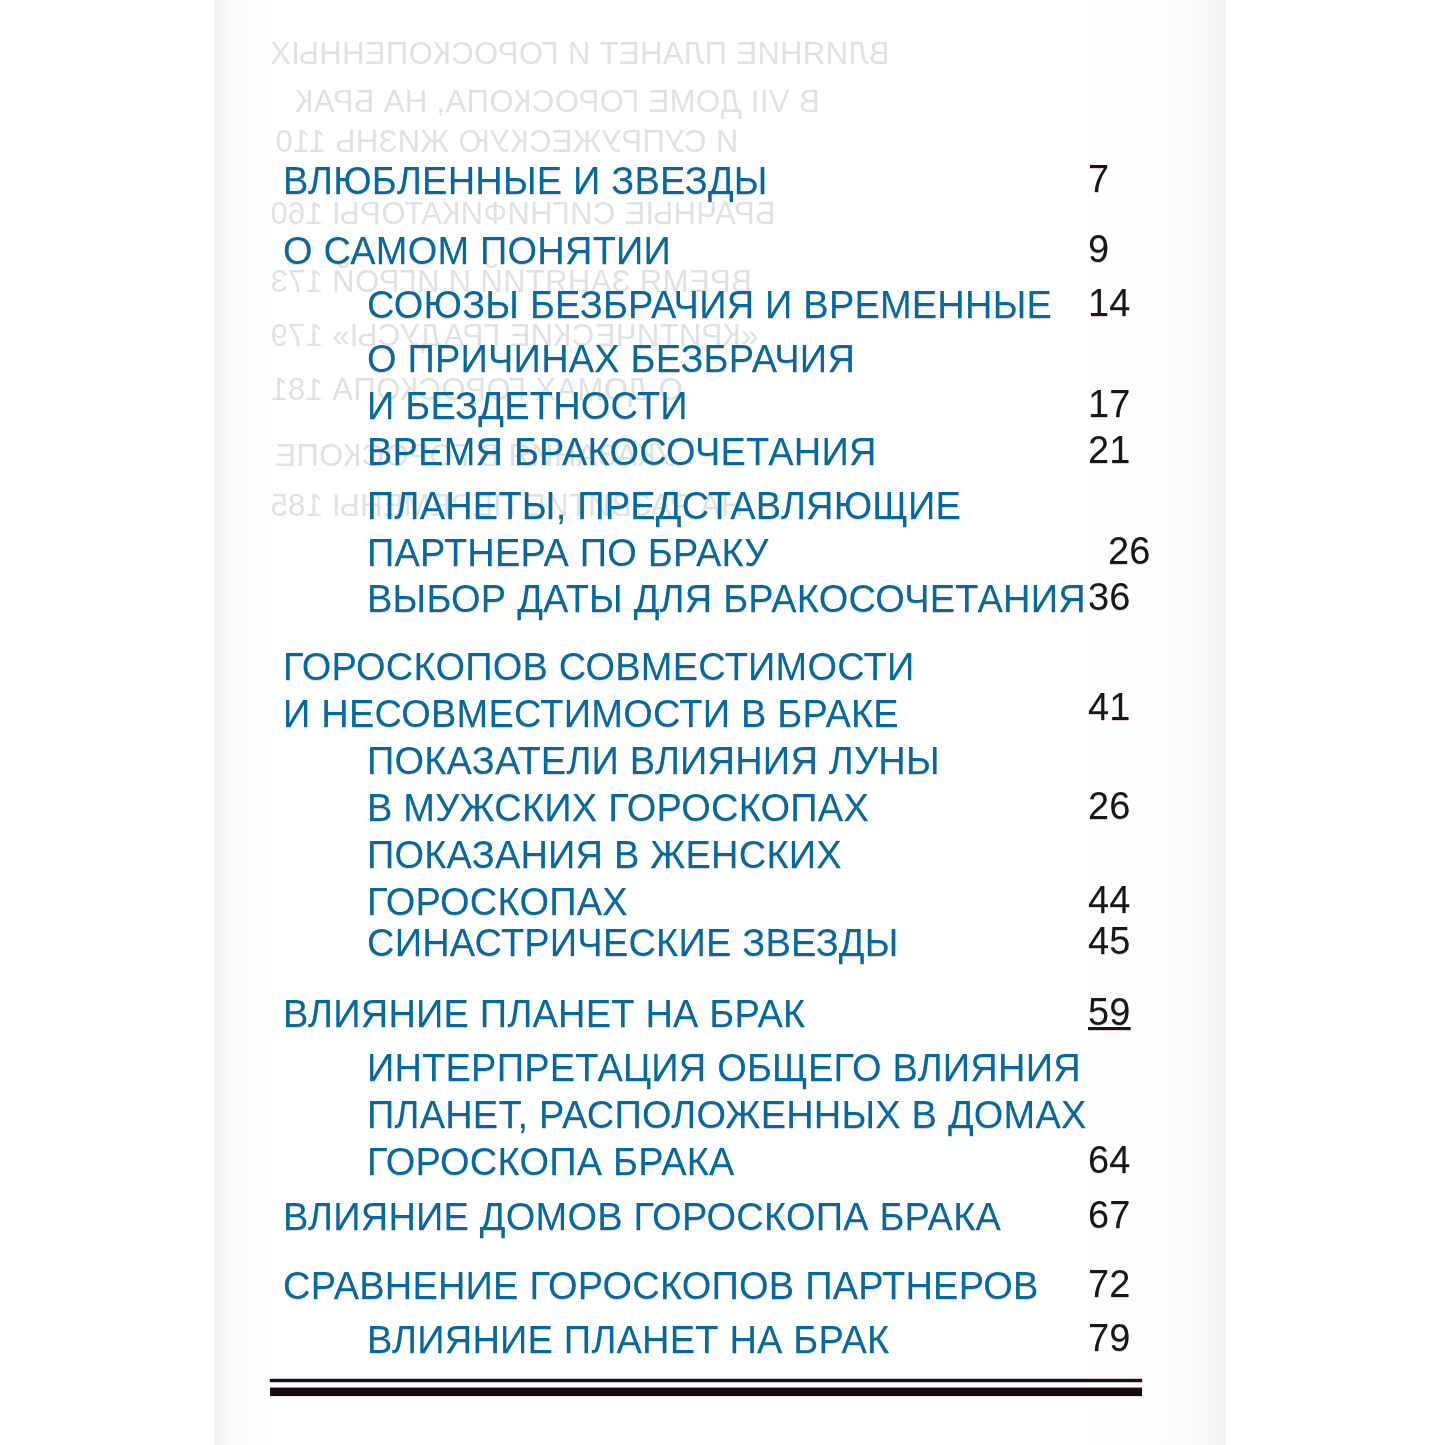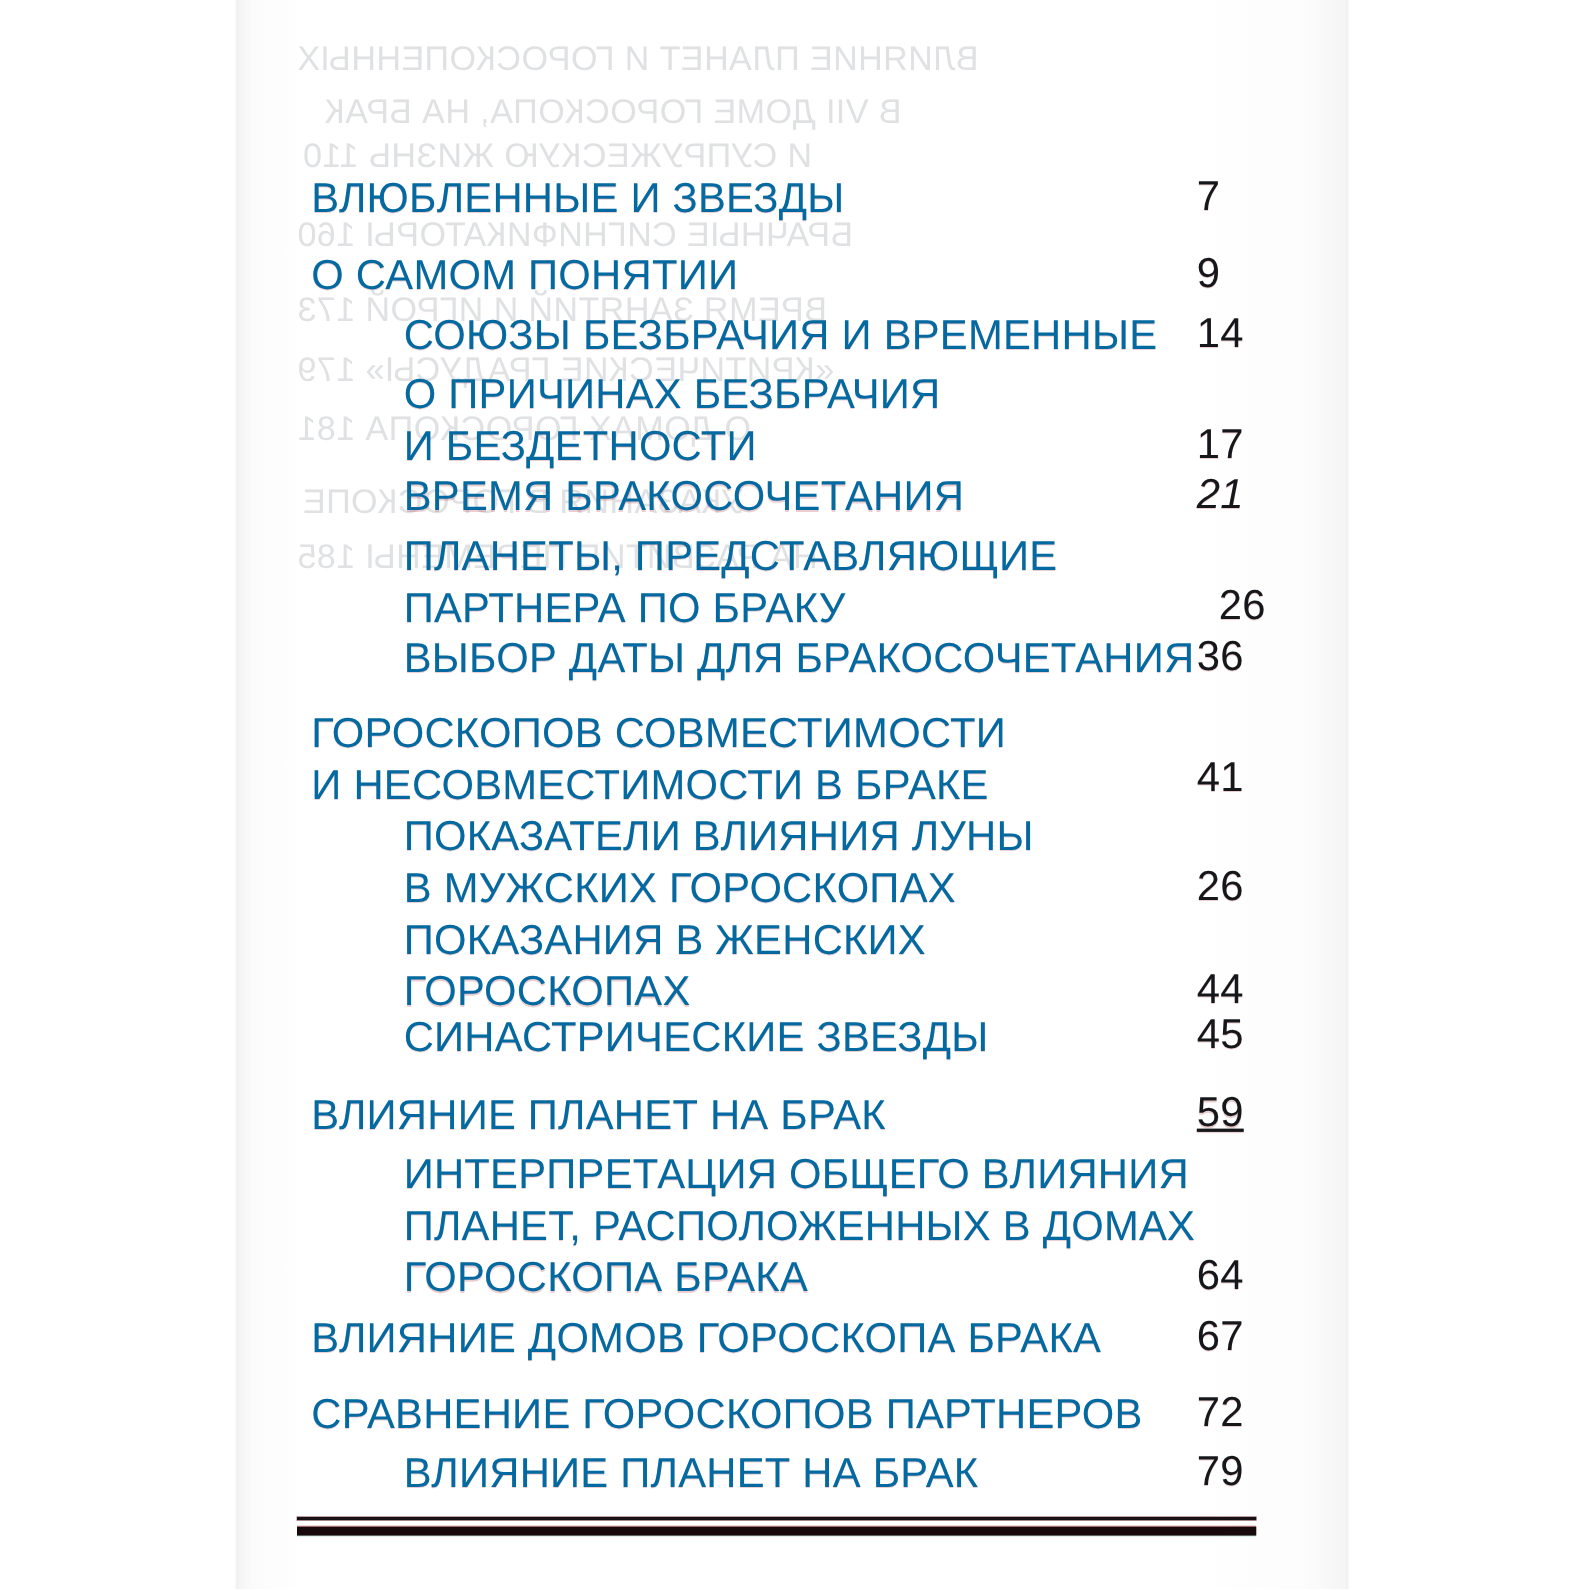--- a/index.html
+++ b/index.html
@@ -166,21 +166,21 @@
         <div class="label">СОЮЗЫ БЕЗБРАЧИЯ И ВРЕМЕННЫЕ</div>
         <div class="page" style="top: 0px;">14</div>
       </div>
       <div class="entry lvl1" style="top: 336px;">
         <div class="label">О ПРИЧИНАХ БЕЗБРАЧИЯ
 И БЕЗДЕТНОСТИ</div>
         <div class="page" style="top: 47px;">17</div>
       </div>
       <div class="entry lvl1" style="top: 429px;">
         <div class="label">ВРЕМЯ БРАКОСОЧЕТАНИЯ</div>
-        <div class="page" style="top: 0px; font-style: italic;">21</div>
+        <div class="page" style="top: 0px;">21</div>
       </div>
       <div class="entry lvl1" style="top: 483px;">
         <div class="label">ПЛАНЕТЫ, ПРЕДСТАВЛЯЮЩИЕ
 ПАРТНЕРА ПО БРАКУ</div>
         <div class="page" style="top: 47px; margin-left: 20px;">26</div>
       </div>
       <div class="entry lvl1" style="top: 576px;">
         <div class="label">ВЫБОР ДАТЫ ДЛЯ БРАКОСОЧЕТАНИЯ</div>
         <div class="page" style="top: 0px;">36</div>
       </div>

